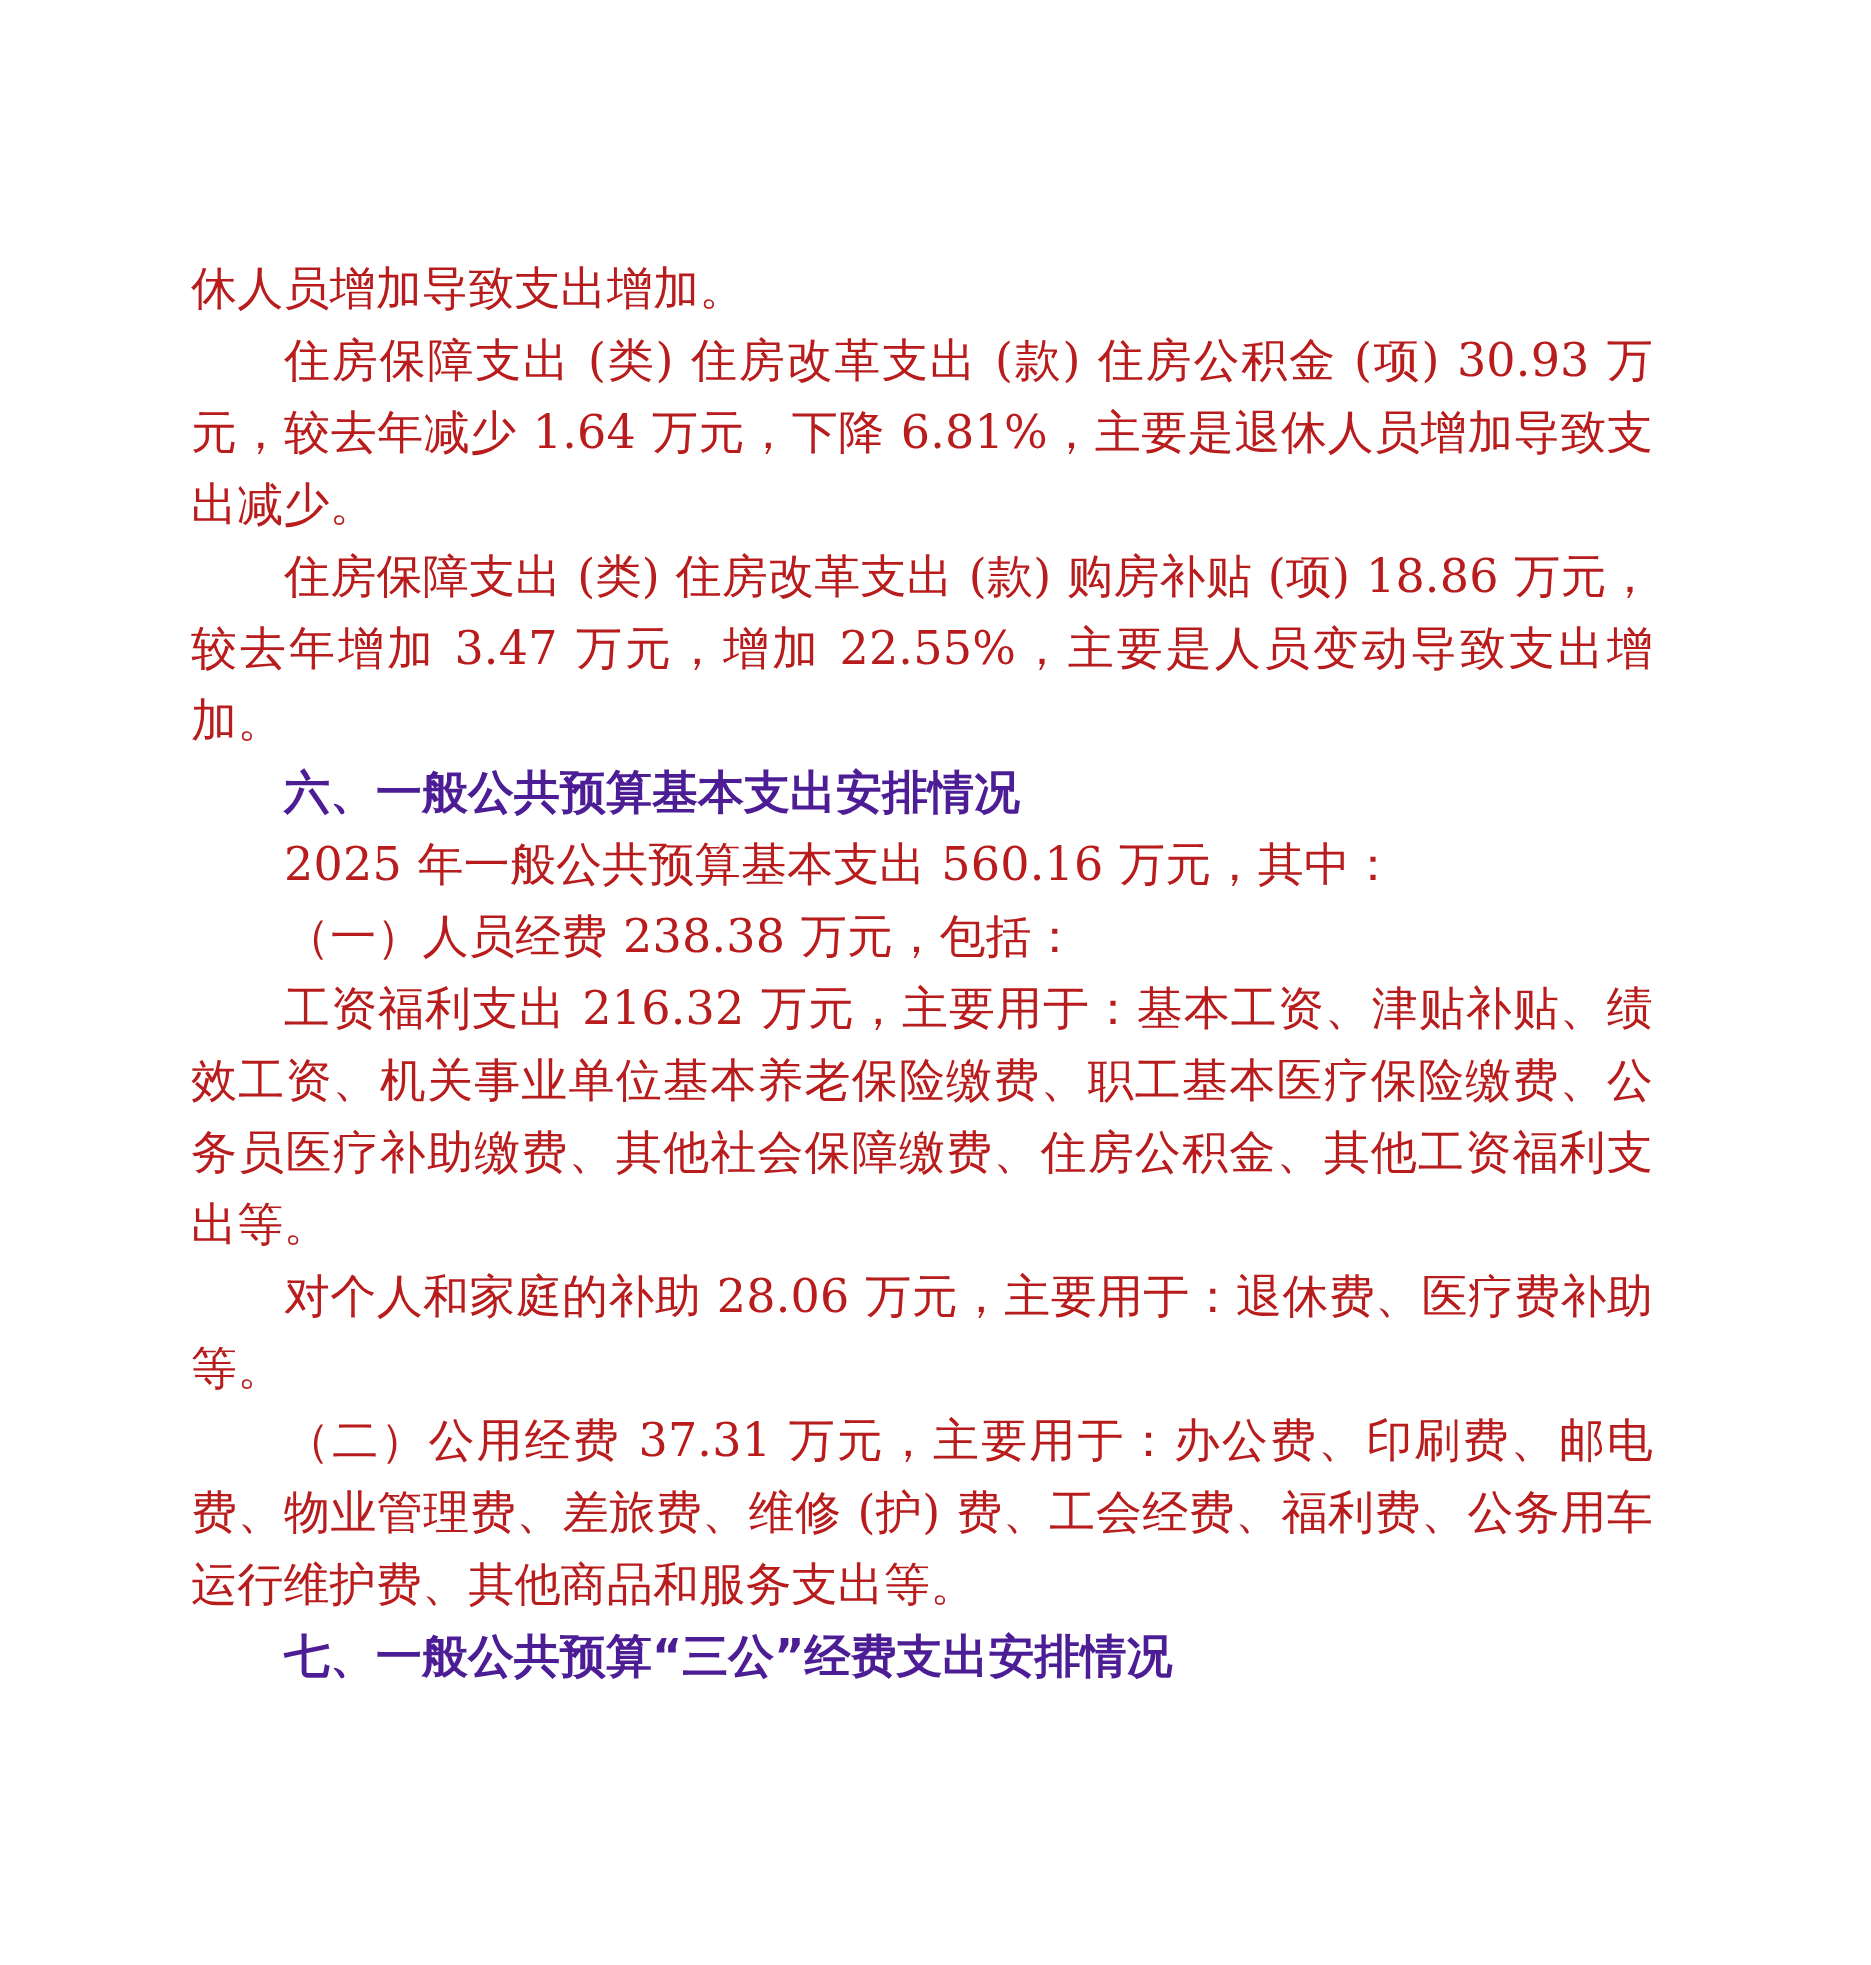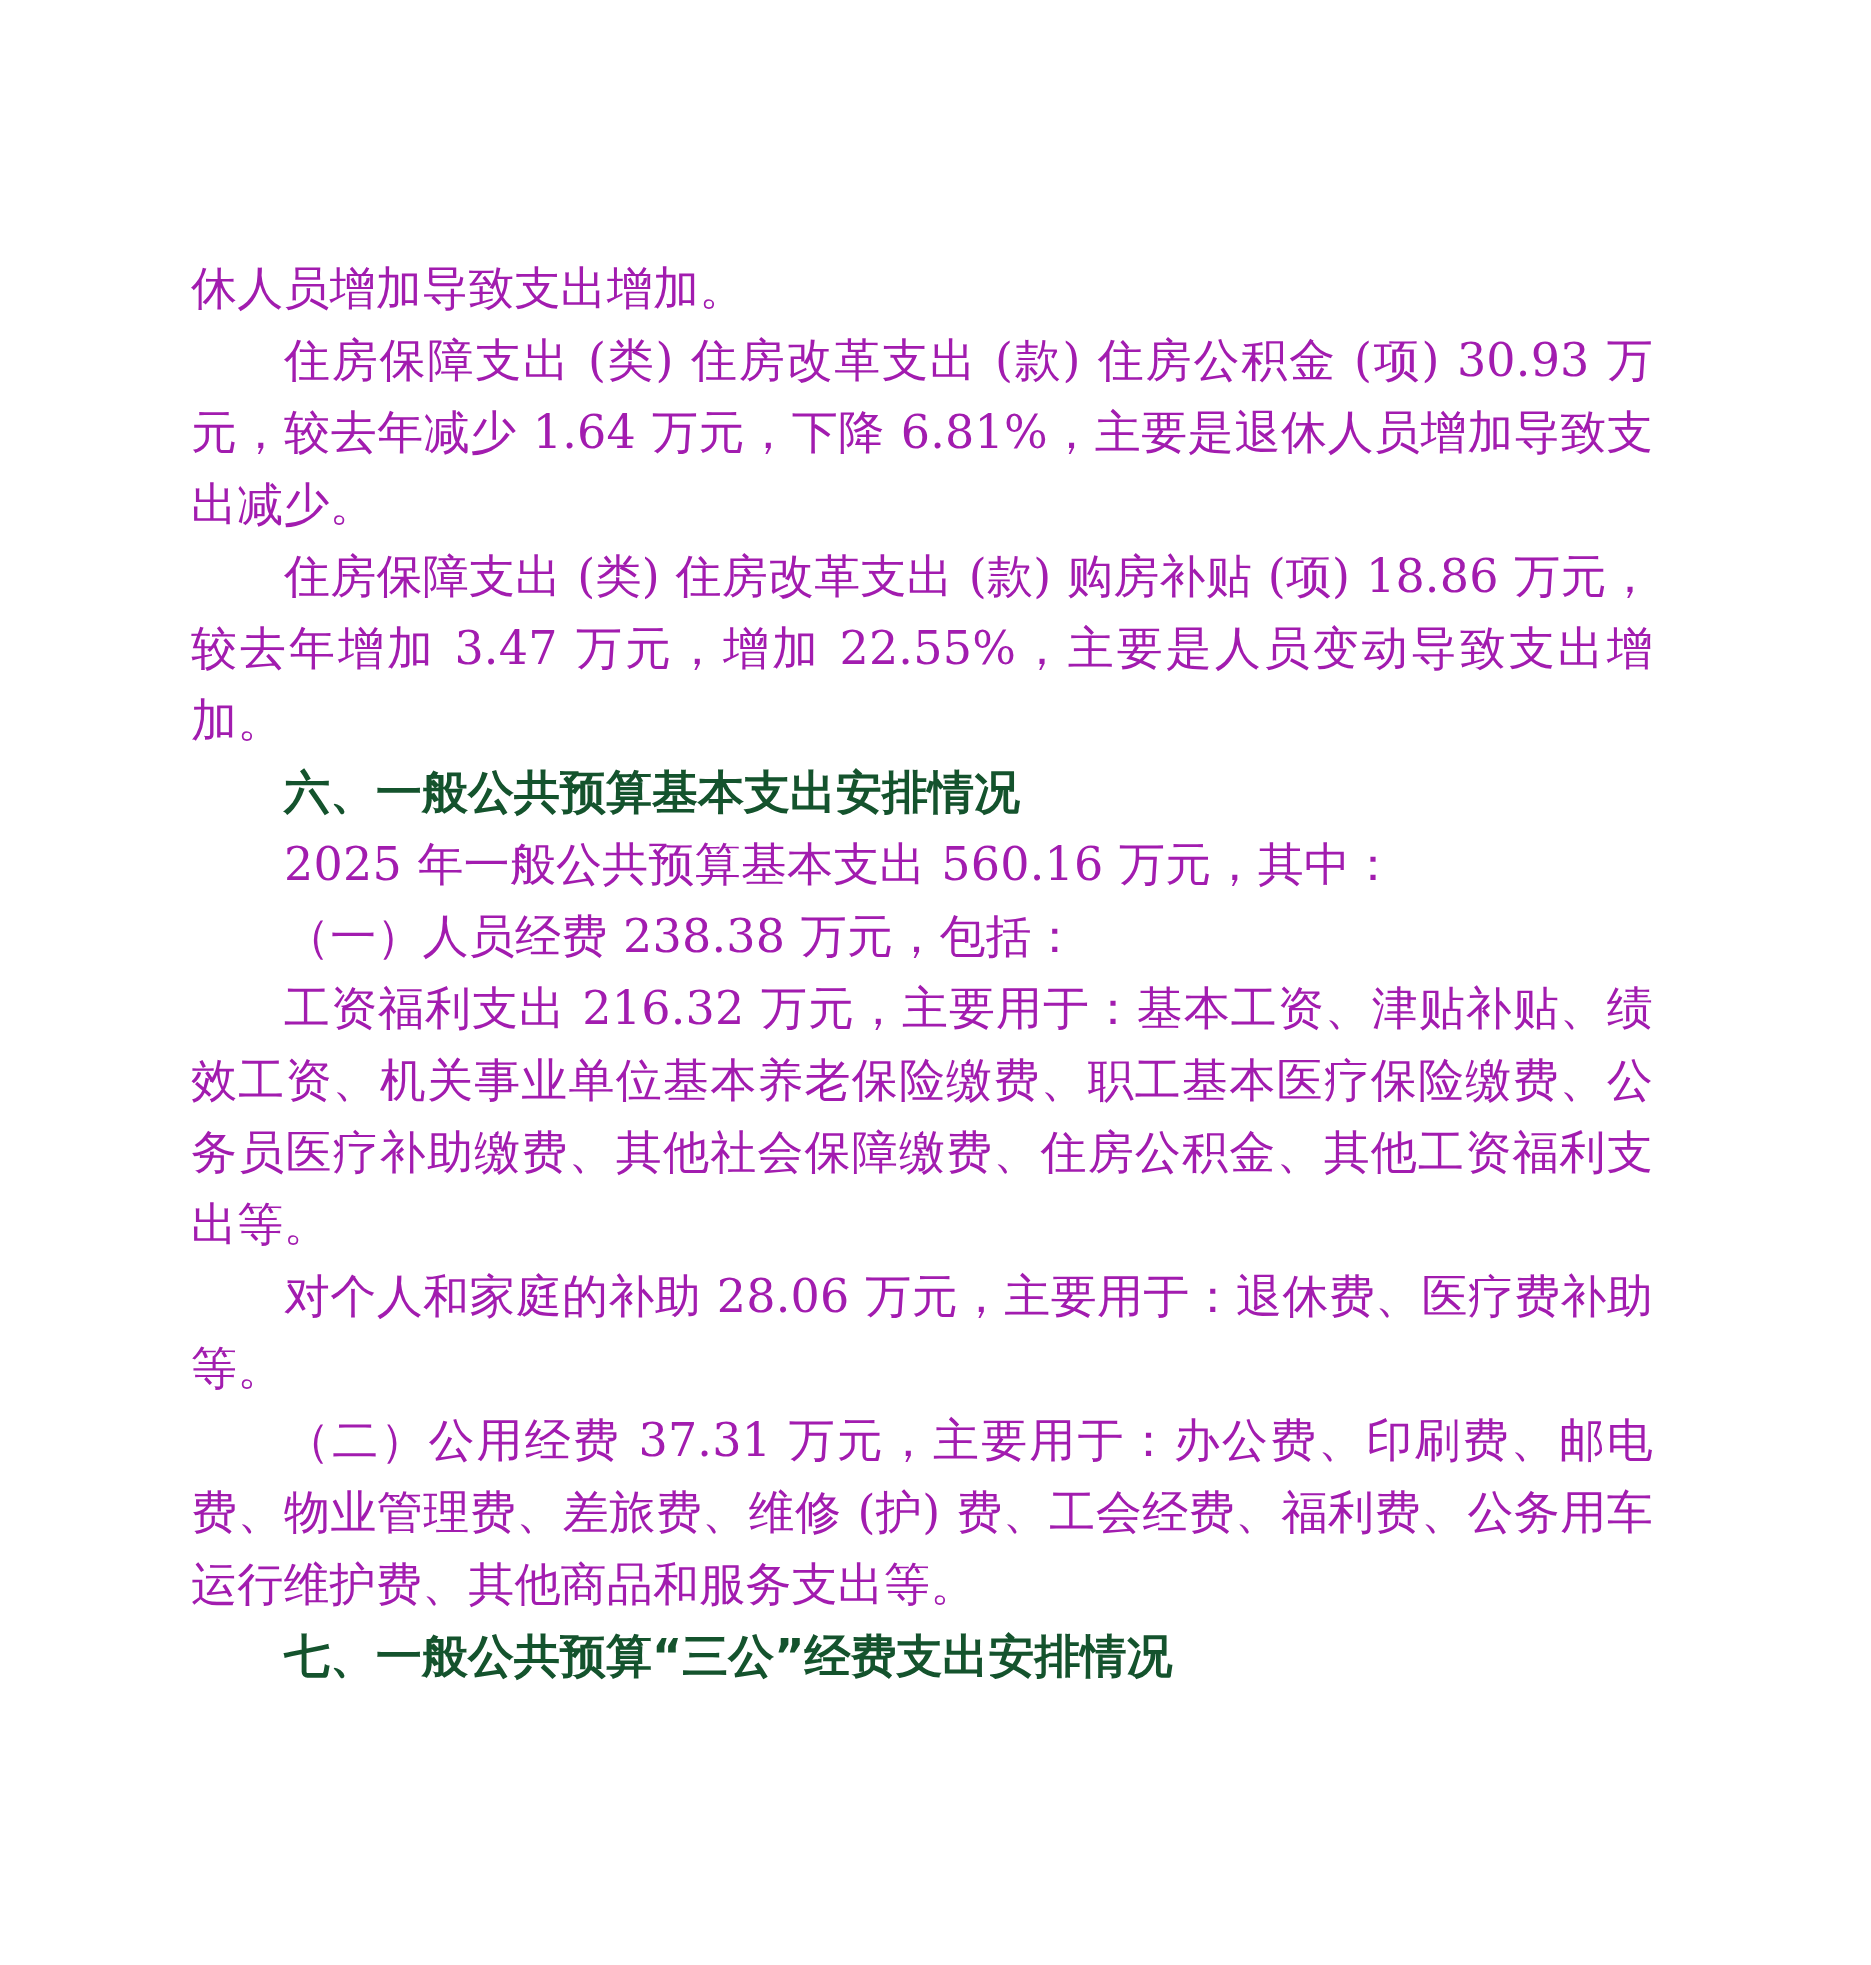--- a/index.html
+++ b/index.html
@@ -22,42 +22,42 @@
     left: 191px;
     top: 252px;
     width: 1462px;
   }
 
   
   .para {
     font-family: "DejaVu Serif", "Liberation Serif", serif;
     font-size: 46px;
     line-height: 72px;
-    color: #a21caf;
+    color: #b91c1c;
     text-align: justify;
     text-justify: inter-character;
     text-indent: 93px;
     margin: 0;
     letter-spacing: 0.2px;
     word-spacing: 0.8px;
     -webkit-font-smoothing: antialiased;
   }
 
   
   .para.no-indent {
     text-indent: 0;
   }
 
   
   .heading {
     font-family: "DejaVu Sans", "Liberation Sans", sans-serif;
     font-size: 46px;
     line-height: 72px;
     font-weight: bold;
-    color: #14532d;
+    color: #4c1d95;
     text-align: left;
     text-indent: 93px;
     margin: 0;
     letter-spacing: 0px;
   }
 </style>
 </head>
 <body>
 
 <div class="page">

